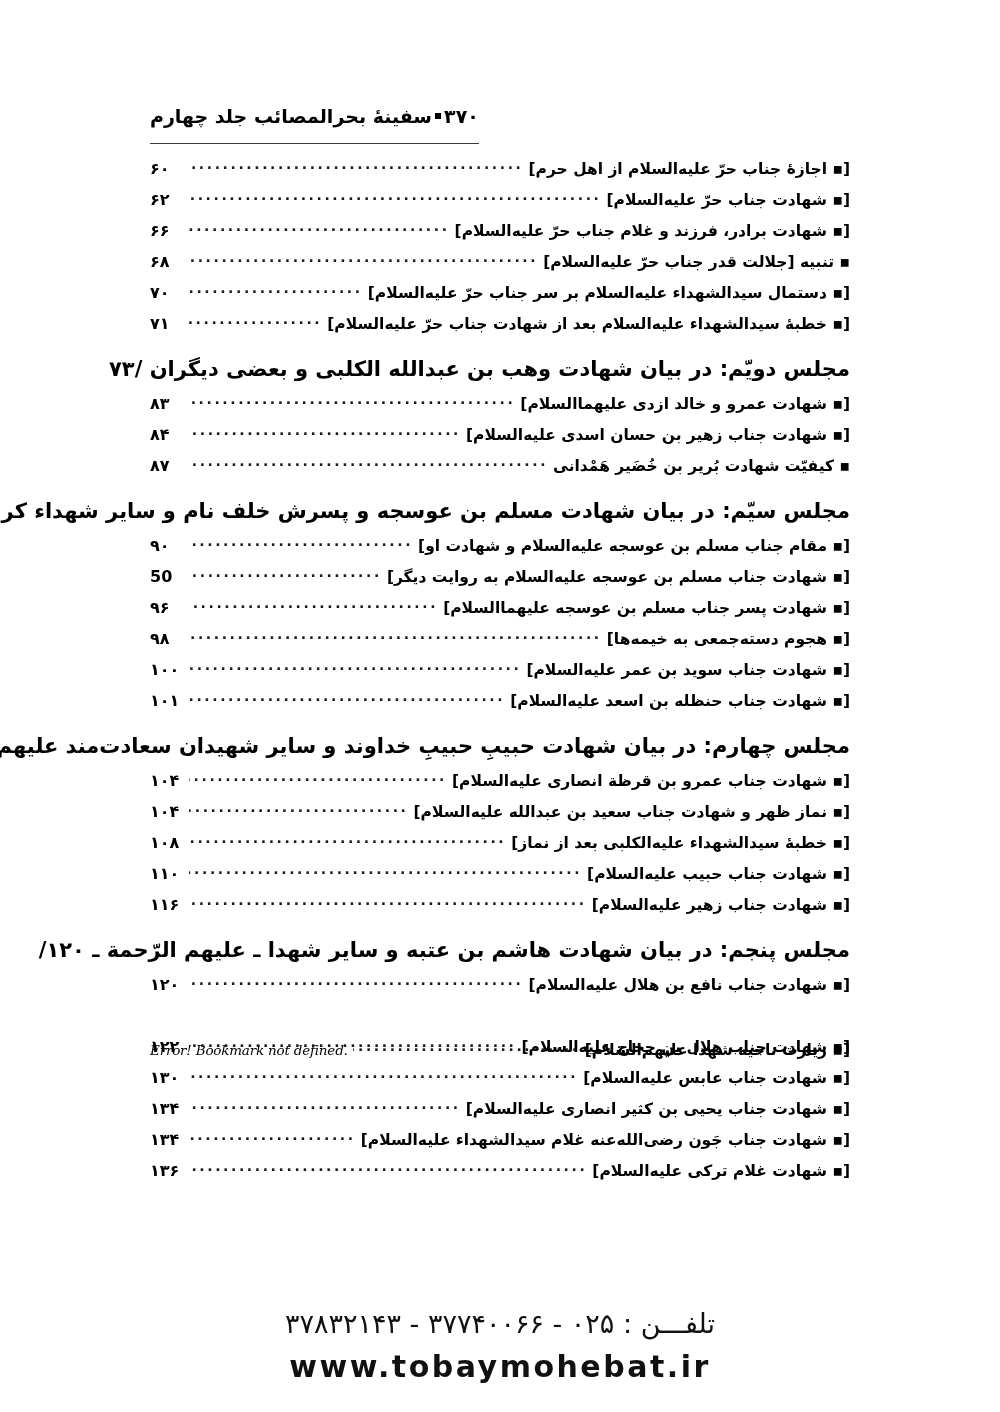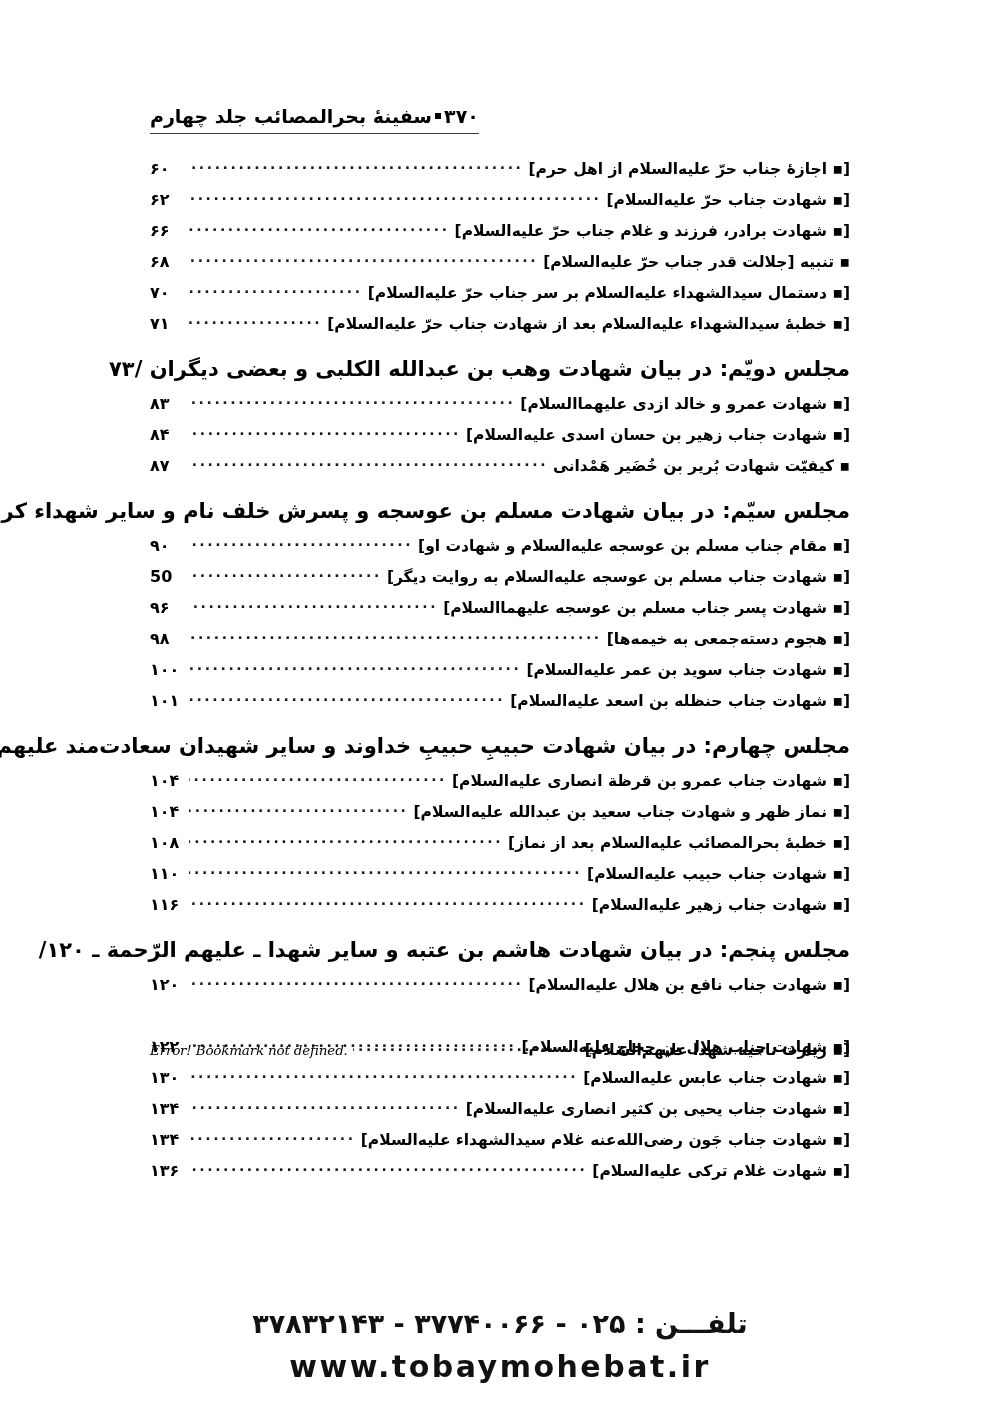--- a/index.html
+++ b/index.html
@@ -26,21 +26,21 @@
     left:150px;
     text-align:left;
     direction:rtl;
   }
   .running-head .rh-inner{
     display:inline-block;
     font-size:19px;
     font-weight:700;
     letter-spacing:0;
     white-space:nowrap;
-    padding-bottom:4px;
+    padding-bottom:14px;
     border-bottom:1.4px solid #3b3b3b;
     line-height:1.3;
   }
   .rh-sq{
     display:inline-block;
     width:6px;height:6px;
     background:#000;
     margin:0 3px 3px 3px;
     vertical-align:middle;
   }
@@ -125,21 +125,21 @@
   
   .footer{
     position:absolute;
     left:0;right:0;
     bottom:28px;
     text-align:center;
     direction:rtl;
   }
   .footer .phone{
     font-size:27px;
-    font-weight:700;
+    font-weight:400;
     letter-spacing:1px;
     white-space:nowrap;
     margin-bottom:10px;
     color:#111;
   }
   .footer .site{
     font-size:30px;
     font-weight:700;
     letter-spacing:2.5px;
     direction:ltr;
@@ -241,21 +241,21 @@
         <span class="e-text">[▪ شهادت جناب عمرو بن قرظة انصاری علیه‌السلام]</span>
         <span class="leader"></span>
         <span class="pg">۱۰۴</span>
       </div>
       <div class="entry">
         <span class="e-text">[▪ نماز ظهر و شهادت جناب سعید بن عبدالله علیه‌السلام]</span>
         <span class="leader"></span>
         <span class="pg">۱۰۴</span>
       </div>
       <div class="entry">
-        <span class="e-text">[▪ خطبهٔ بحرالمصائب علیه‌السلام بعد از نماز]</span>
+        <span class="e-text">[▪ خطبهٔ سیدالشهداء علیه‌الکلبی بعد از نماز]</span>
         <span class="leader"></span>
         <span class="pg">۱۰۸</span>
       </div>
       <div class="entry">
         <span class="e-text">[▪ شهادت جناب حبیب علیه‌السلام]</span>
         <span class="leader"></span>
         <span class="pg">۱۱۰</span>
       </div>
       <div class="entry">
         <span class="e-text">[▪ شهادت جناب زهیر علیه‌السلام]</span>

